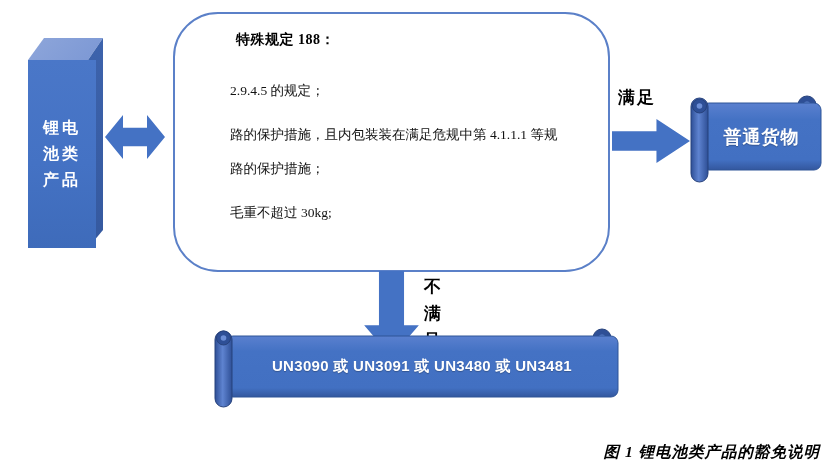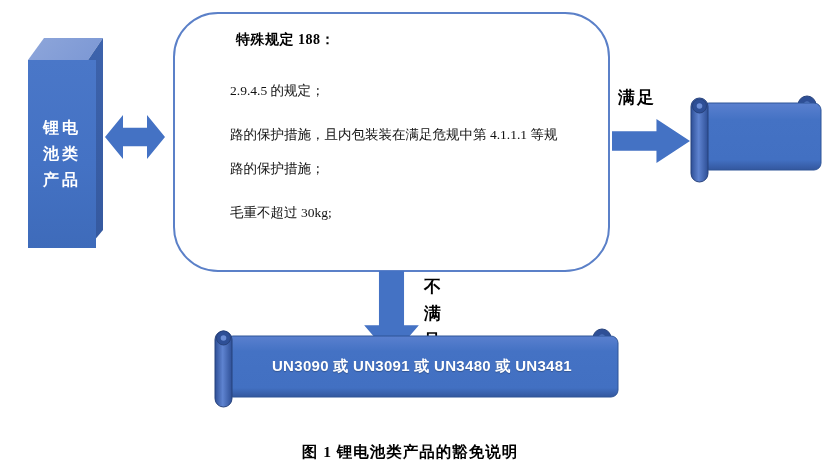--- a/index.html
+++ b/index.html
@@ -90,21 +90,21 @@
     color: #ffffff; font-weight: bold;
     font-family: "Liberation Sans", sans-serif;
     text-shadow: 0 1px 1px rgba(0,0,0,0.25);
   }
   .scroll-goods .scroll-label { left: 14px; top: 13px; width: 119px; height: 67px; font-size: 18px; letter-spacing: 1px; }
   .scroll-un .scroll-label    { left: 14px; top: 11px; width: 392px; height: 61px; font-size: 15px; letter-spacing: 0.3px; }
 
   
   .caption {
     position: absolute; left: 0; top: 442px; width: 820px;
-    text-align: center; font-size: 15.5px; font-weight: bold; letter-spacing: 1px;
+    text-align: right; font-size: 15.5px; font-weight: bold; letter-spacing: 1px; font-style: italic;
   }
 </style>
 </head>
 <body>
 
 <div class="canvas">
 
   <div class="cube">
     <div class="cube-top"></div>
     <div class="cube-side"></div>
@@ -153,20 +153,21 @@
           <stop offset="1" stop-color="#2e4f96"></stop>
         </linearGradient>
       </defs>
       <circle cx="119" cy="15" r="9" fill="#2e4f96" stroke="#27427c" stroke-width="1"></circle>
       <circle cx="119" cy="15" r="3.5" fill="#5e83d0"></circle>
       <rect x="14" y="13" width="119" height="67" rx="7" fill="url(#gBody)" stroke="#2f5597" stroke-width="1"></rect>
       <rect x="3" y="8" width="17" height="84" rx="8.5" fill="url(#gRoll)" stroke="#27427c" stroke-width="1"></rect>
       <circle cx="11.5" cy="16" r="7" fill="#2e4f96" stroke="#27427c" stroke-width="1"></circle>
       <circle cx="11.5" cy="16" r="2.8" fill="#6c8ed6"></circle>
     </svg>
+    <div class="scroll-label">普通货物</div>
   </div>
 
   <div class="arrow arrow-down"></div>
   <div class="label-notsatisfied">不满足</div>
 
   <div class="scroll scroll-un">
     <svg viewBox="0 0 407 86" width="407" height="86">
       <circle cx="390" cy="13" r="9" fill="#2e4f96" stroke="#27427c" stroke-width="1"></circle>
       <circle cx="390" cy="13" r="3.5" fill="#5e83d0"></circle>
       <rect x="14" y="11" width="392" height="61" rx="7" fill="url(#gBody)" stroke="#2f5597" stroke-width="1"></rect>

